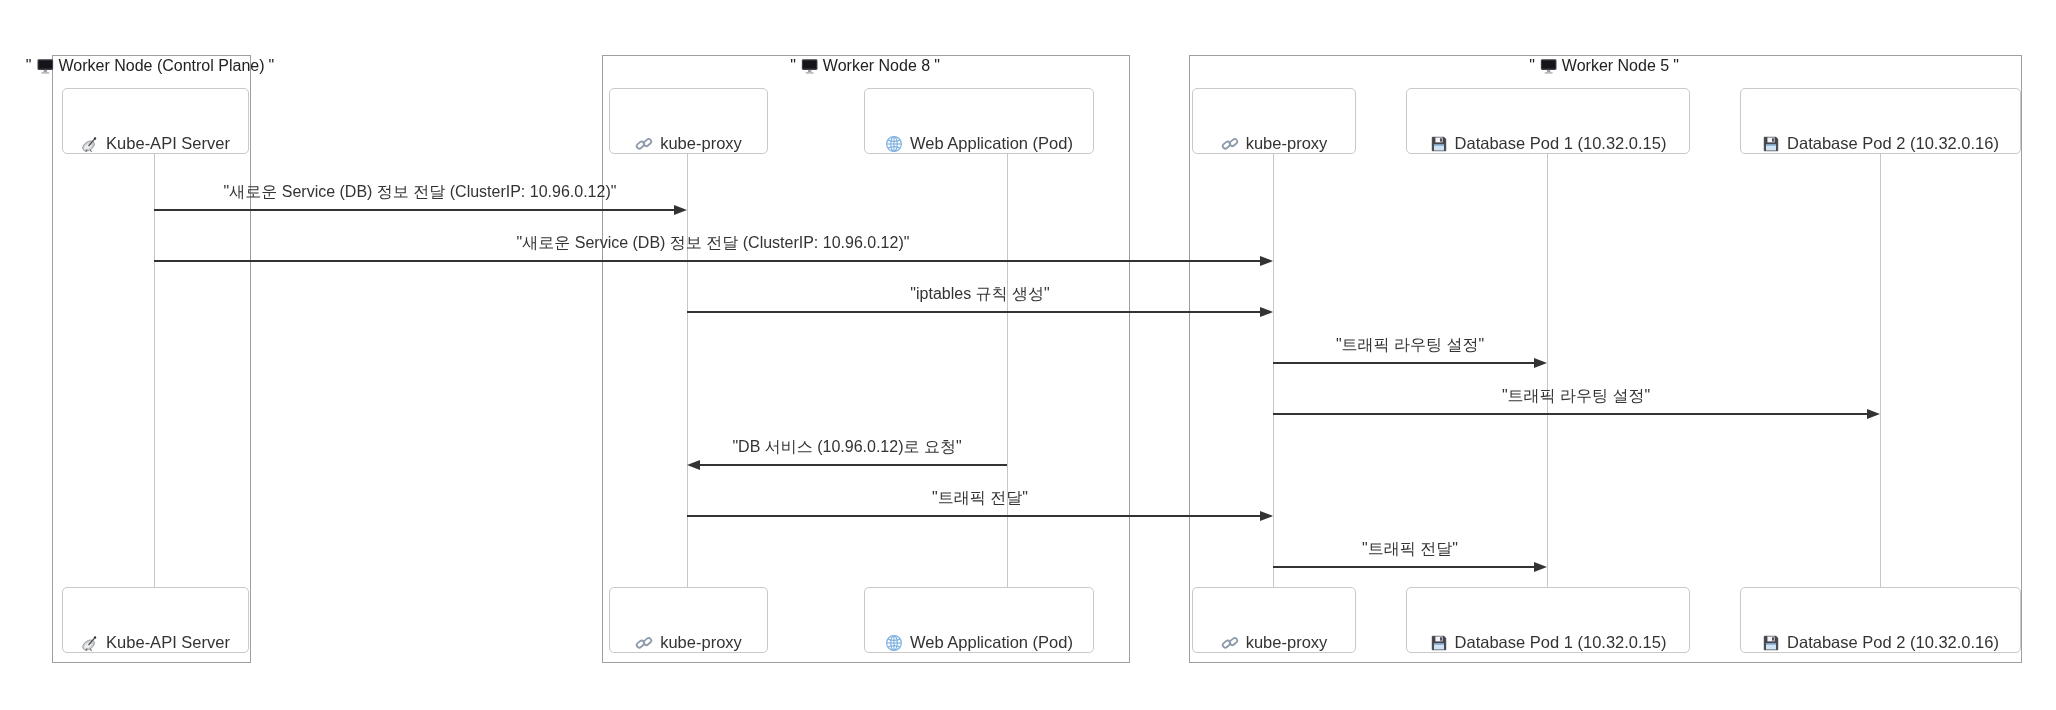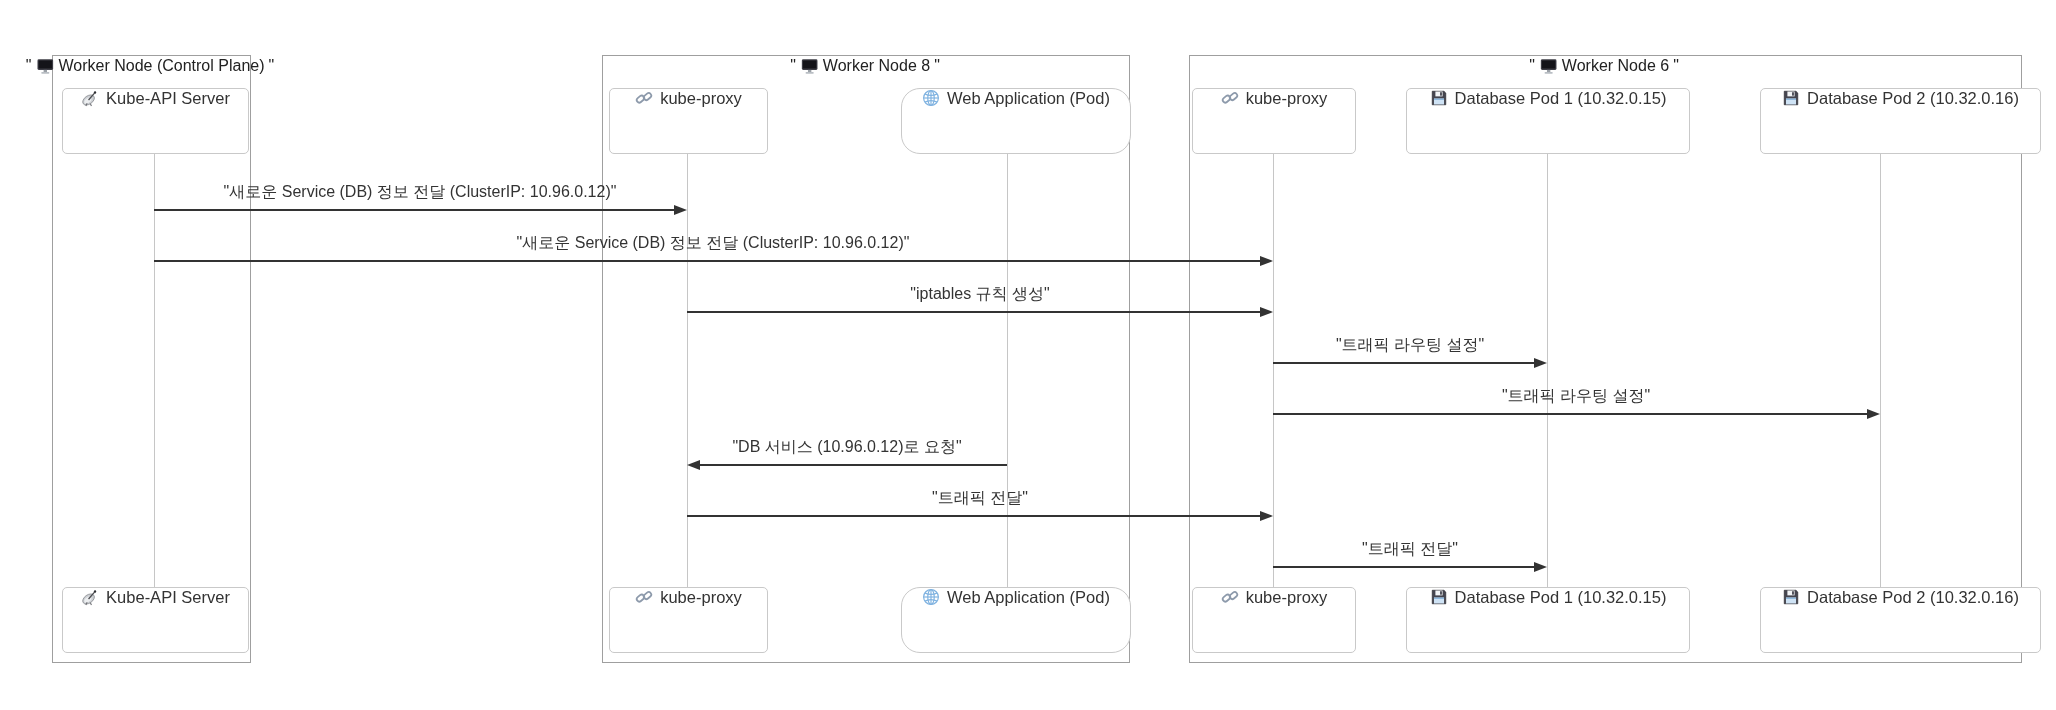--- a/index.html
+++ b/index.html
@@ -24,30 +24,30 @@
 
   
   .lifeline { position:absolute; top:153px; height:434px; width:1px; background:#c6c6c6; }
   .lf0 { left:154px; } .lf1 { left:687px; } .lf2 { left:1007px; }
   .lf3 { left:1273px; } .lf4 { left:1547px; } .lf5 { left:1880px; }
 
   
   .actor {
     position:absolute; height:64px; background:#fff;
     border:1px solid #c9c9c9; border-radius:5px;
-    display:flex; align-items:flex-start; justify-content:center; gap:7px;
+    display:flex; align-items:flex-end; justify-content:center; gap:7px;
     font-size:16.5px; color:#333; white-space:nowrap;
   }
   .row-top { top:88px; } .row-bottom { top:587px; }
   .a0 { left:62px;   width:185px; }
   .a1 { left:609px;  width:157px; }
-  .a2 { left:901px;  width:228px;border-radius:19px; }
+  .a2 { left:864px;  width:228px; }
   .a3 { left:1192px; width:162px; }
   .a4 { left:1406px; width:282px; }
-  .a5 { left:1740px; width:279px;margin-left:20px; }
+  .a5 { left:1740px; width:279px; }
 
   
   .msg-text {
     position:absolute; transform:translateX(-50%);
     font-size:16px; line-height:20px; color:#333; white-space:nowrap;
   }
   .msg-line { position:absolute; height:2px; background:#333; }
   .head-r { position:absolute; width:0; height:0;
     border-top:5px solid transparent; border-bottom:5px solid transparent;
     border-left:13px solid #333; }
@@ -133,21 +133,21 @@
         <use href="#sym-monitor-icon" xlink:href="#sym-monitor-icon"></use>
       </svg>
     <span>Worker Node 8</span>
     <span>"</span>
   </div>
   <div class="node-title nt-worker2">
     <span>"</span>
     <svg class="icon">
         <use href="#sym-monitor-icon" xlink:href="#sym-monitor-icon"></use>
       </svg>
-    <span>Worker Node 6</span>
+    <span>Worker Node 5</span>
     <span>"</span>
   </div>
 
   <div class="lifeline lf0"></div>
   <div class="lifeline lf1"></div>
   <div class="lifeline lf2"></div>
   <div class="lifeline lf3"></div>
   <div class="lifeline lf4"></div>
   <div class="lifeline lf5"></div>
 

